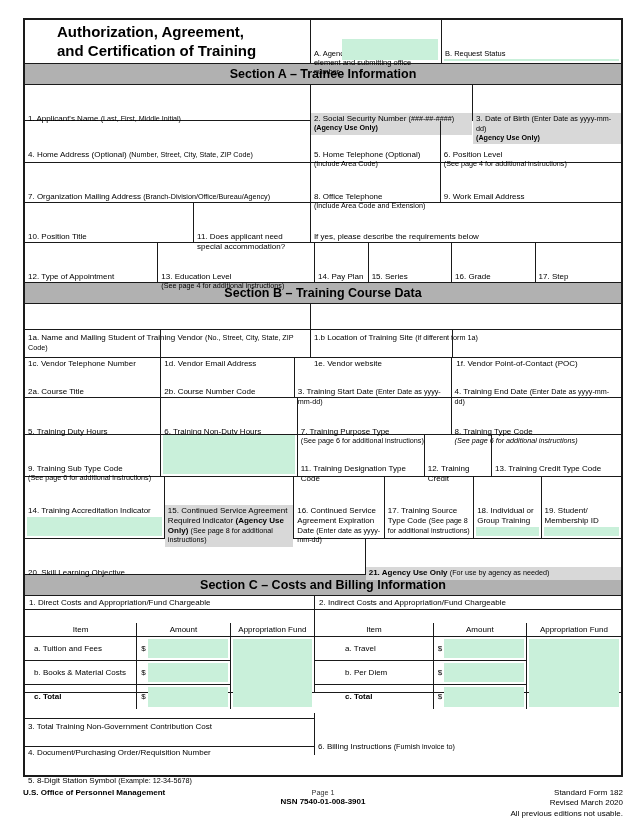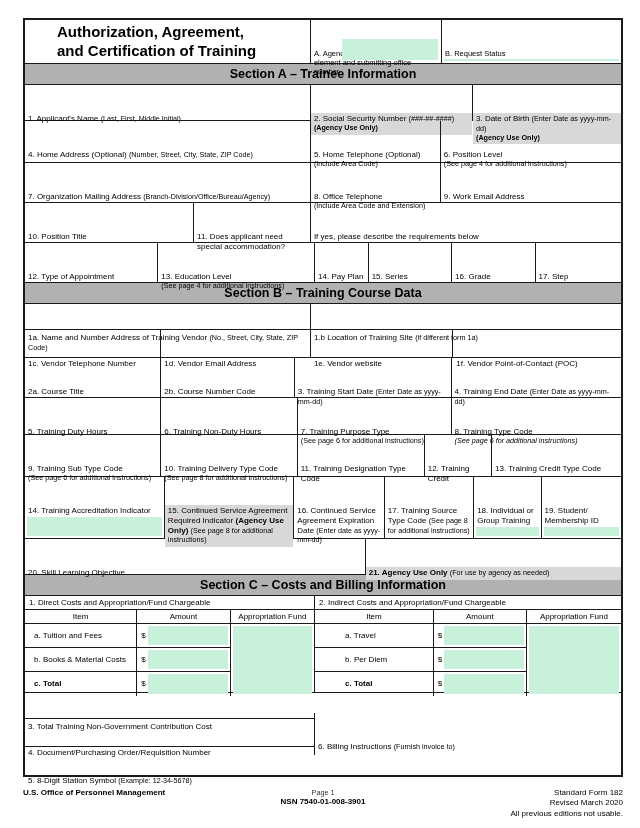--- a/index.html
+++ b/index.html
@@ -34,21 +34,21 @@
   .hdr-b{width:30.2%;border-left:1px solid var(--line);display:flex;flex-direction:column;}
   .hdr-b .lbl{font-size:7.5px;}
   
   .secbar{background:var(--section-bar);text-align:center;font-weight:bold;font-size:12.5px;
           height:21px;line-height:20px;border-bottom:1px solid var(--line);}
   
   .c-wrap{display:flex;border-bottom:1px solid var(--line);}
   .c-half{flex-shrink:0;display:flex;flex-direction:column;}
   .c-half + .c-half{border-left:1px solid var(--line);}
   .c-title{font-size:8px;padding:2px 0 2px 4px;border-bottom:1px solid var(--line);}
-  .c-grid{display:flex;flex:1;}
+  .c-grid{display:flex;flex:1;margin-top:13px;}
   .c-col{flex-shrink:0;display:flex;flex-direction:column;}
   .c-col + .c-col{border-left:1px solid var(--line);}
   .c-colhead{font-size:8px;text-align:center;padding:2px 0;border-bottom:1px solid var(--line);}
   .c-item{height:24px;border-bottom:1px solid var(--line);font-size:8px;padding:7px 0 0 9px;}
   .c-item:last-child{border-bottom:none;}
   .c-col .c-item:nth-child(4){font-weight:bold;}
   .c-amt{height:24px;border-bottom:1px solid var(--line);display:flex;font-size:8px;}
   .c-amt:last-child{border-bottom:none;}
   .c-amt .cur{padding:7px 1px 0 4px;}
   .c-amt .field{margin:2px 2px 2px 1px;}
@@ -174,21 +174,21 @@
       <div class="cell" style="width:14.5%">
         <div class="lbl"><span>17. Step</span></div>
         <div class="field"></div>
       </div>
     </div>
 
     <div class="secbar">Section B – Training Course Data</div>
 
     <div class="row" style="height:26px">
       <div class="cell" style="width:47.8%">
-        <div class="lbl"><span>1a. Name and Number Address of Training Vendor</span> <span class="paren">(No., Street, City, State, ZIP Code)</span></div>
+        <div class="lbl"><span>1a. Name and Mailing Student of Training Vendor</span> <span class="paren">(No., Street, City, State, ZIP Code)</span></div>
         <div class="field"></div>
       </div>
       <div class="cell" style="width:52.2%">
         <div class="lbl"><span>1.b Location of Training Site</span> <span class="paren">(if different form 1a)</span></div>
         <div class="field"></div>
       </div>
     </div>
 
     <div class="row" style="height:28px">
       <div class="cell" style="width:22.7%">
@@ -246,21 +246,20 @@
         <div class="field"></div>
       </div>
     </div>
 
     <div class="row" style="height:42px">
       <div class="cell" style="width:22.7%">
         <div class="lbl"><span>9. Training Sub Type Code</span><span class="sub">(See page 6 for additional instructions)</span></div>
         <div class="field"></div>
       </div>
       <div class="cell" style="width:22.9%">
-        <div class="lbl"><span>10. Training Delivery Type Code</span><span class="sub">(See page 8 for additional instructions)</span></div>
         <div class="field"></div>
       </div>
       <div class="cell" style="width:21.3%">
         <div class="lbl"><span>11. Training Designation Type Code</span></div>
         <div class="field"></div>
       </div>
       <div class="cell" style="width:11.3%">
         <div class="lbl"><span>12. Training Credit</span></div>
         <div class="field"></div>
       </div>

